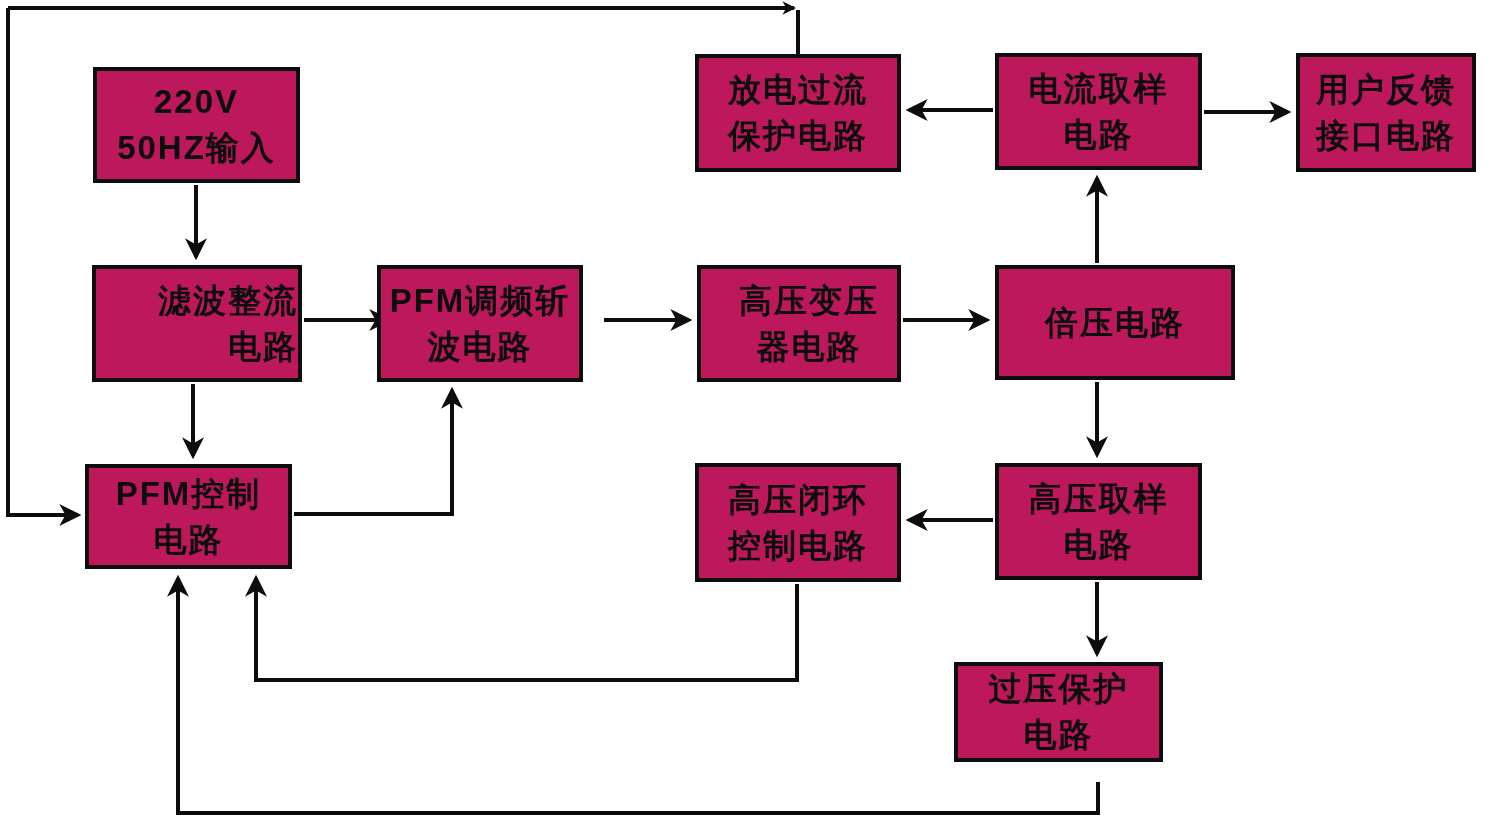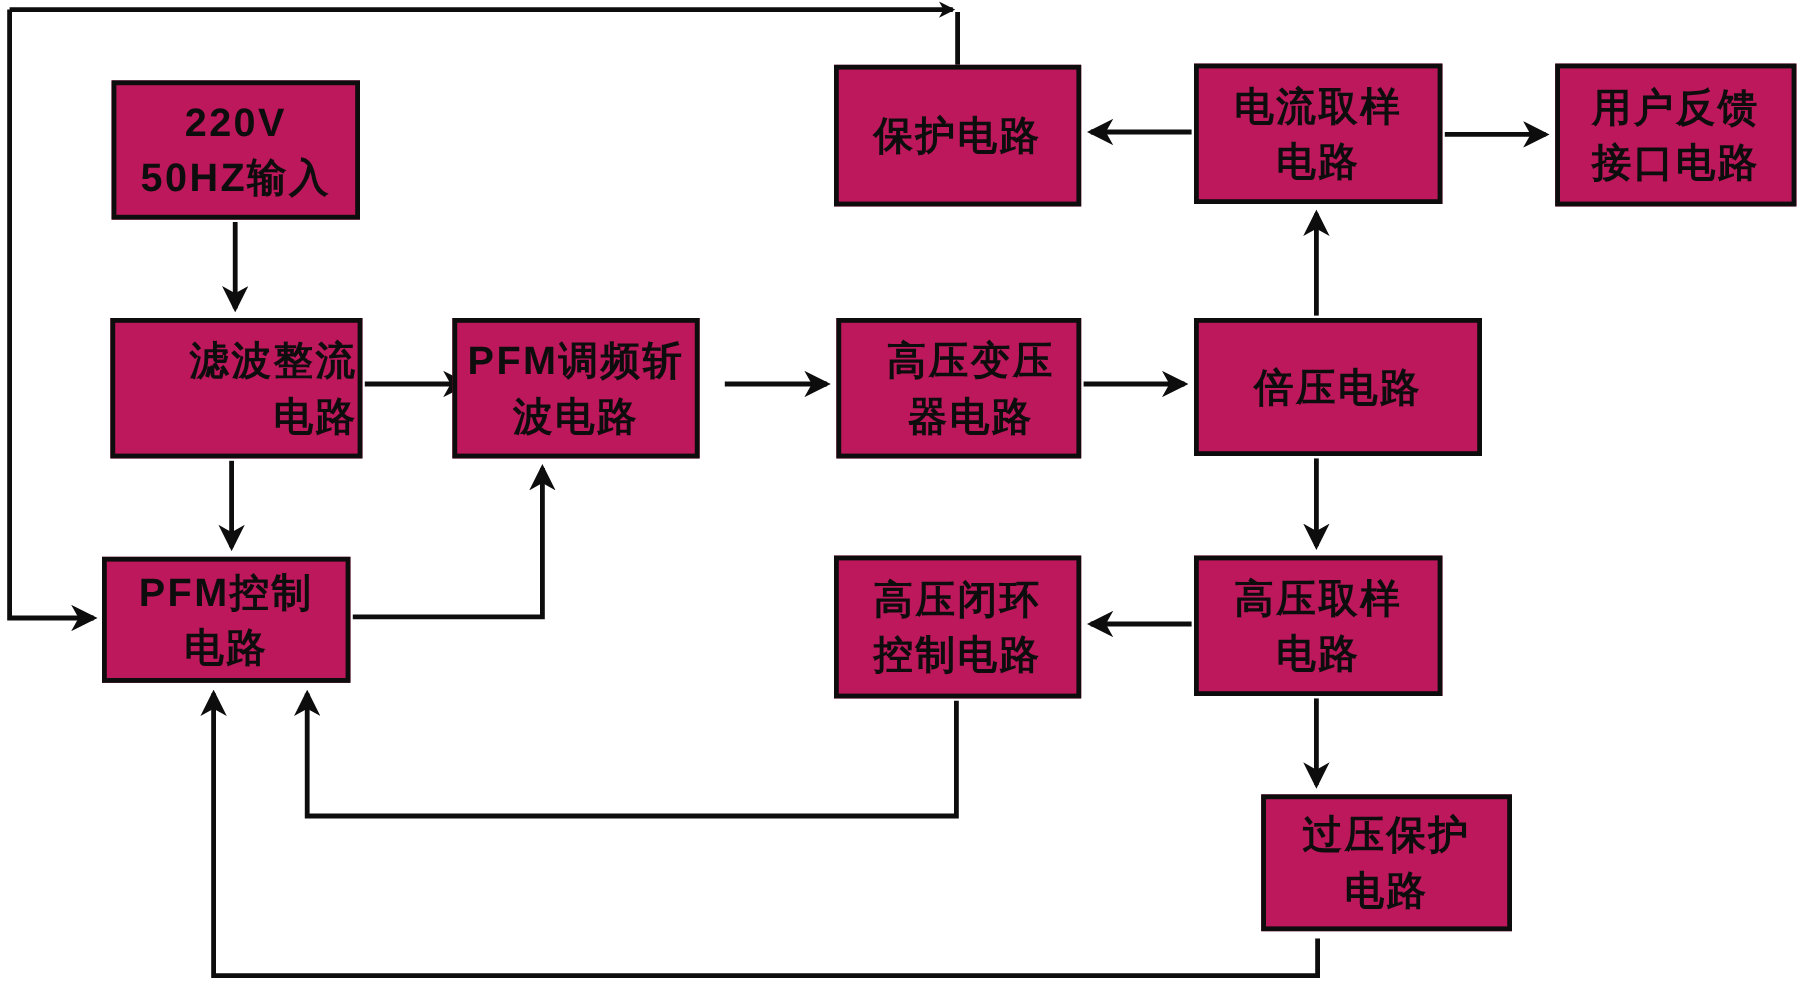--- a/index.html
+++ b/index.html
@@ -99,46 +99,47 @@
     <span>高压变压</span>
     <span>器电路</span>
   </div>
 
   <div class="node" style="left:995px; top:265px; width:240px; height:115px;">
     <span>倍压电路</span>
     <span></span>
   </div>
 
   <div class="node" style="left:695px; top:54px;  width:206px; height:118px;">
+    <span>放电过流</span>
     <span>保护电路</span>
   </div>
 
   <div class="node" style="left:995px; top:53px;  width:207px; height:117px;">
     <span>电流取样</span>
     <span>电路</span>
   </div>
 
-  <div class="node" style="left:1296px; top:53px; width:201px; height:119px;">
+  <div class="node" style="left:1296px; top:53px; width:180px; height:119px;">
     <span>用户反馈</span>
     <span>接口电路</span>
   </div>
 
   <div class="node" style="left:85px;  top:464px; width:207px; height:105px;">
     <span>PFM控制</span>
     <span>电路</span>
   </div>
 
   <div class="node" style="left:695px; top:463px; width:206px; height:119px;">
     <span>高压闭环</span>
     <span>控制电路</span>
   </div>
 
   <div class="node" style="left:995px; top:463px; width:207px; height:117px;">
     <span>高压取样</span>
     <span>电路</span>
   </div>
 
-  <div class="node" style="left:1051px; top:662px; width:209px; height:114px;">
+  <div class="node" style="left:954px; top:662px; width:209px; height:100px;">
     <span>过压保护</span>
     <span>电路</span>
   </div>
 
 </div>
 
 </body></html>

